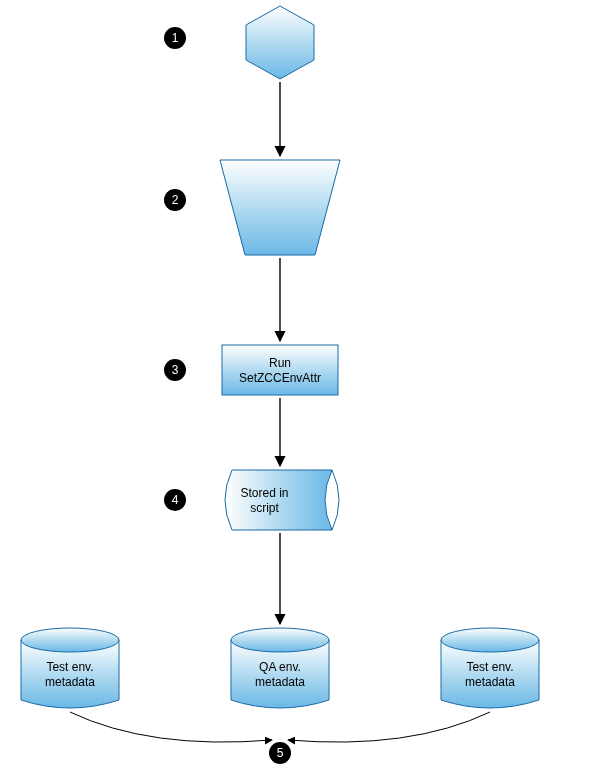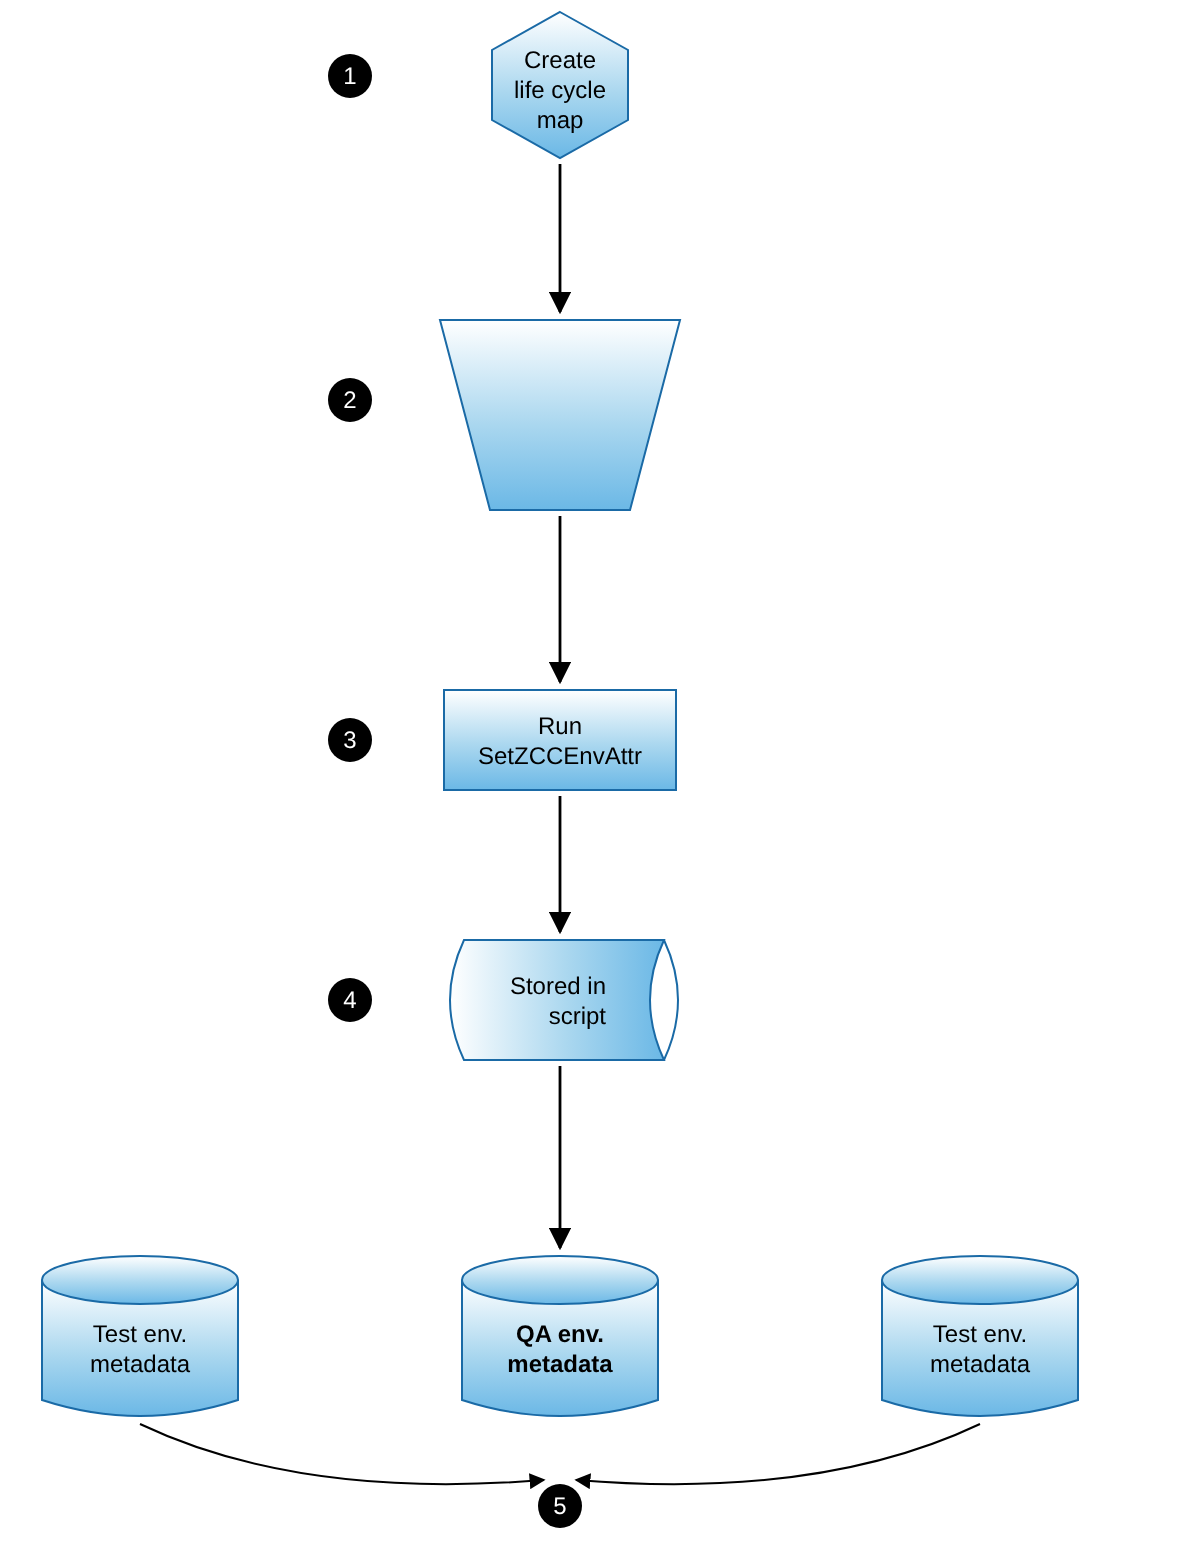--- a/index.html
+++ b/index.html
@@ -107,43 +107,38 @@
     <line x1="280" y1="258" x2="280" y2="341" stroke="#000" stroke-width="1.4" marker-end="url(#arrow)"></line>
     <line x1="280" y1="398" x2="280" y2="466" stroke="#000" stroke-width="1.4" marker-end="url(#arrow)"></line>
     <line x1="280" y1="533" x2="280" y2="624" stroke="#000" stroke-width="1.4" marker-end="url(#arrow)"></line>
 
     <path d="M70,712 Q150,750 272,740" fill="none" stroke="#000" stroke-width="1" marker-end="url(#arrow)"></path>
     <path d="M490,712 Q410,750 288,740" fill="none" stroke="#000" stroke-width="1" marker-end="url(#arrow)"></path>
   </svg>
 
   
 
-  <div class="shape-text" style="left:240px; top:23px; width:80px;">
-    <span>Create</span><br>
-    <span>life cycle</span><br>
-    <span>map</span>
-  </div>
 
 
   <div class="shape-text" style="left:222px; top:356px; width:116px;text-align:center;">
     <span>Run</span><br>
     <span>SetZCCEnvAttr</span>
   </div>
 
-  <div class="shape-text" style="left:226px; top:486px; width:77px;text-align:right;">
+  <div class="shape-text" style="left:226px; top:486px; width:77px;">
     <span>Stored in</span><br>
     <span>script</span>
   </div>
 
   <div class="shape-text" style="left:21px; top:660px; width:98px;">
     <span>Test env.</span><br>
     <span>metadata</span>
   </div>
 
-  <div class="shape-text" style="left:231px; top:660px; width:98px; font-weight:bold;">
+  <div class="shape-text" style="left:231px; top:660px; width:98px; font-weight:normal;">
     <span>QA env.</span><br>
     <span>metadata</span>
   </div>
 
   <div class="shape-text" style="left:441px; top:660px; width:98px;">
     <span>Test env.</span><br>
     <span>metadata</span>
   </div>
 
 </div>

